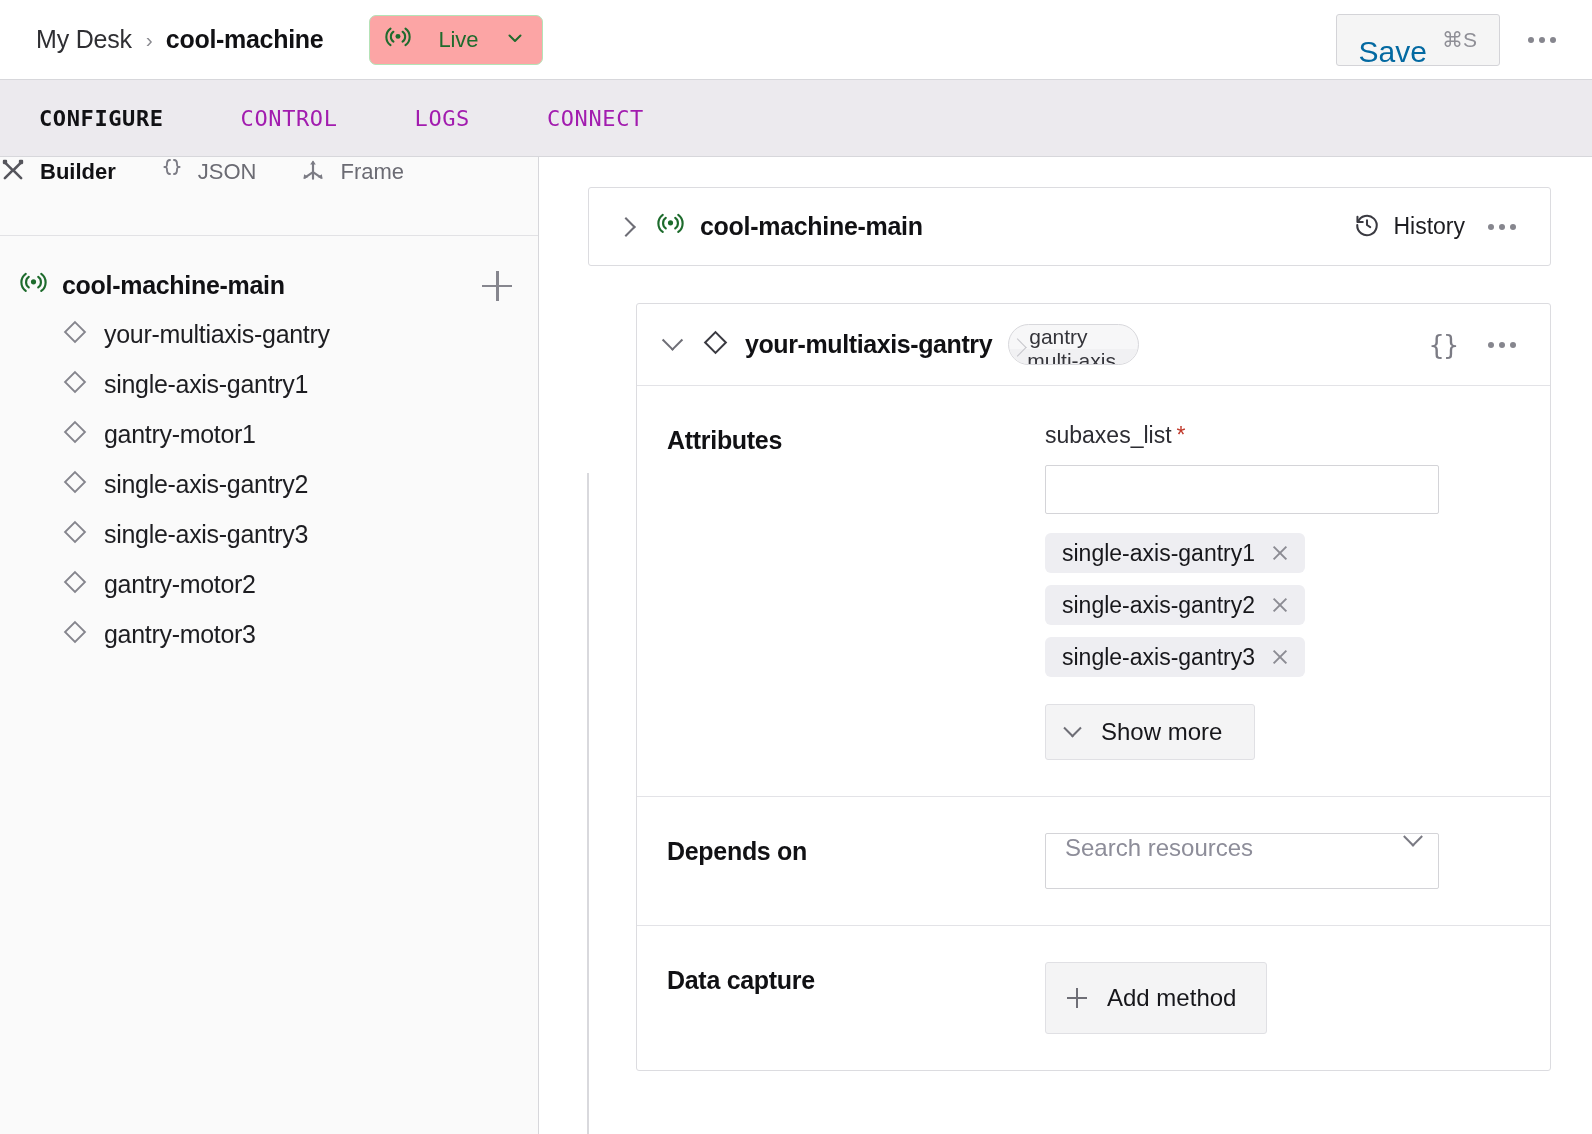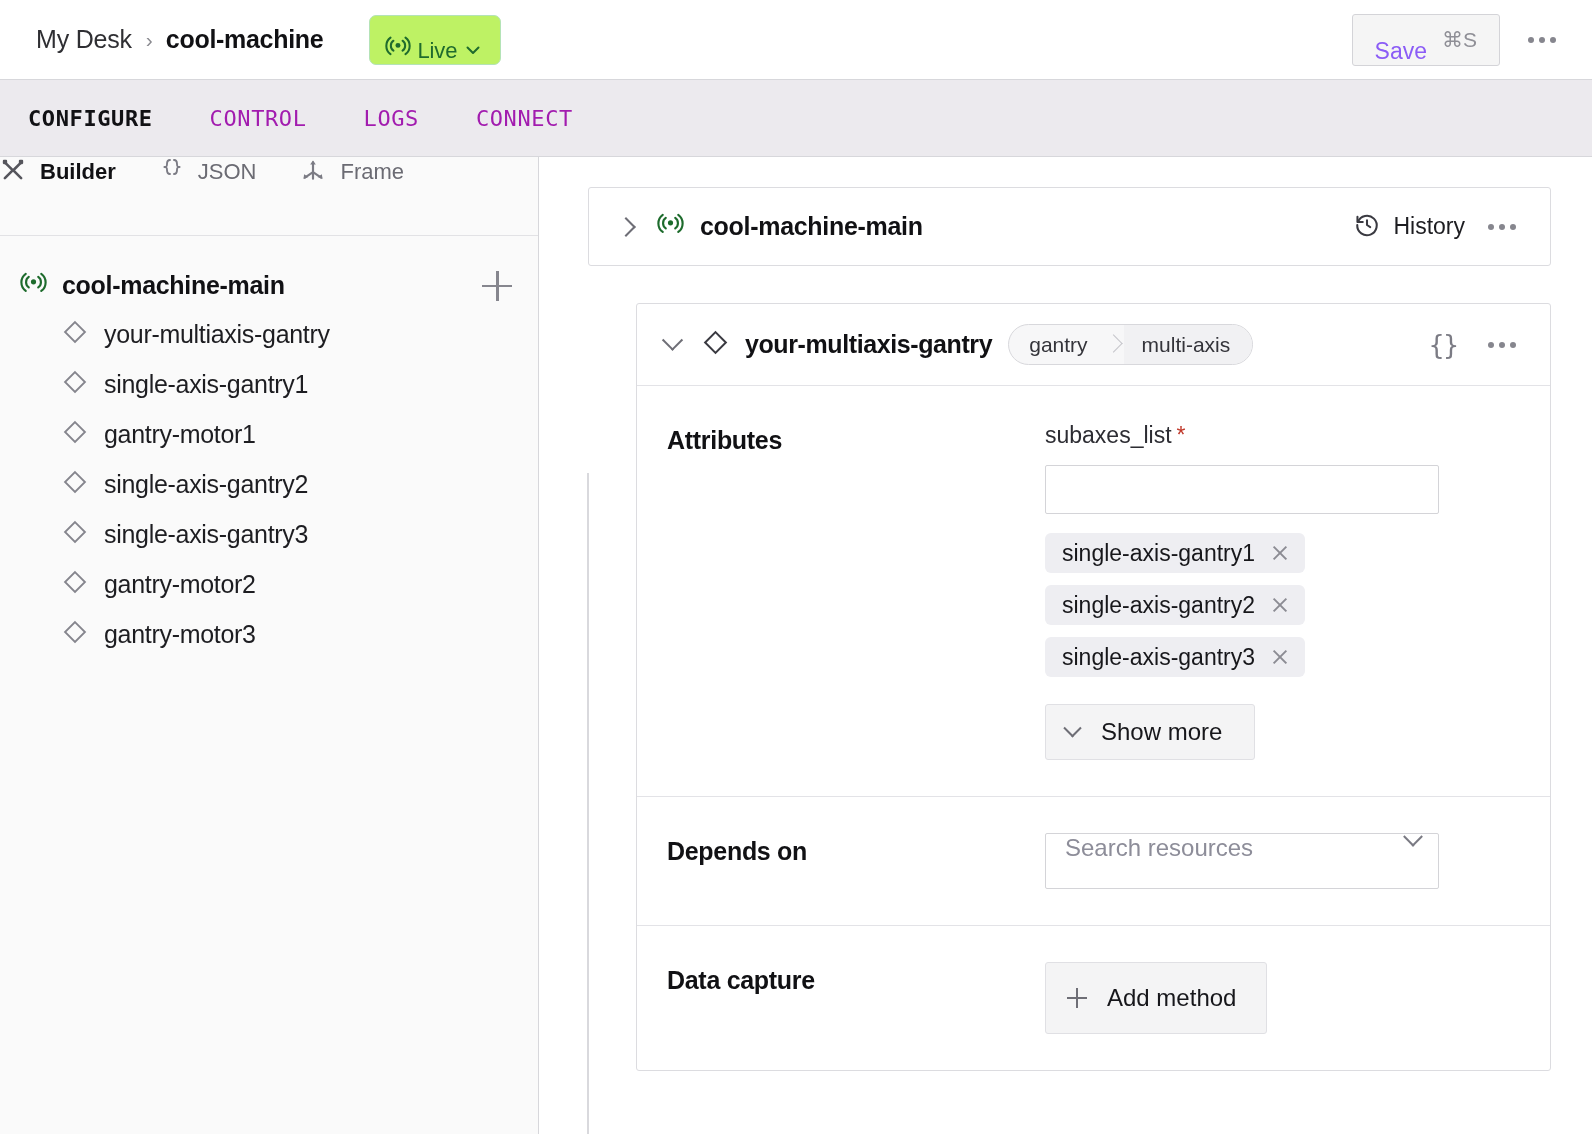--- a/index.html
+++ b/index.html
@@ -27,60 +27,61 @@
   .crumb-sep {
     font-size: 21px; color: #8a8a90; margin: 0 13px 0 14px;
   }
   .crumb-current {
     font-size: 25px; font-weight: 700; color: #111114;
     letter-spacing: -0.3px;
   }
   .live-badge {
     margin-left: 46px;
     height: 50px;
-    display: flex; align-items: flex-end; gap: 6px;
-    background: #bef264;
+    display: flex; align-items: center; gap: 27px;
+    background: #fca5a5;
     border: 1px solid #b4e3b7;
     border-radius: 7px;
     padding: 0 17px 0 15px;
   }
   .live-label {
     font-size: 22px; color: #1f6b2d; letter-spacing: -0.1px;
   }
   .topbar-right {
     margin-left: auto;
     display: flex; align-items: center; gap: 20px;
   }
   .save-btn {
     height: 52px;
     display: flex; align-items: center; gap: 15px;
     background: #f5f5f5;
     border: 1px solid #d4d4d8;
     border-radius: 3px;
     padding: 0 22px;
     cursor: pointer;
   }
-  .save-label { font-size: 23px; color: #8b5cf6; margin-top: 24px; }
+  .save-label { font-size: 30px; color: #0369a1; margin-top: 24px; }
   .save-shortcut { font-size: 21px; color: #8f8f96; }
   .kebab {
     display: flex; align-items: center; gap: 5px;
     padding: 10px 8px; cursor: pointer;
   }
   .kebab i {
     width: 6px; height: 6px; border-radius: 50%;
     background: #86868e; display: block;
   }
 
   
   .tabstrip {
     height: 77px;
     background: #eceaee;
     display: flex; align-items: center;
-    padding-left: 28px;
+    padding-left: 39px;
     border-bottom: 1px solid #d7d7db;
+    gap: 20px;
   }
   .tab {
     font-family: "DejaVu Sans Mono", monospace;
     font-size: 22px;
     letter-spacing: 0.6px;
     color: #a21caf;
     margin-right: 57px;
     cursor: pointer;
     white-space: nowrap;
   }
@@ -202,20 +203,21 @@
     margin-left: 16px; letter-spacing: -0.4px; white-space: nowrap;
   }
   .type-pill {
     margin-left: 16px;
     height: 41px;
     display: flex; align-items: stretch;
     border: 1px solid #d8d8dc;
     border-radius: 21px;
     background: #f7f7f8;
     overflow: hidden;
+    flex-direction: column;
   }
   .type-seg {
     display: flex; align-items: center;
     font-size: 21px; color: #34343a;
     padding: 0 17px 0 20px;
   }
   .type-seg.second { padding: 0 22px 0 18px; background: #f1f1f3; }
   .type-div {
     width: 19px; position: relative; flex: none;
   }

